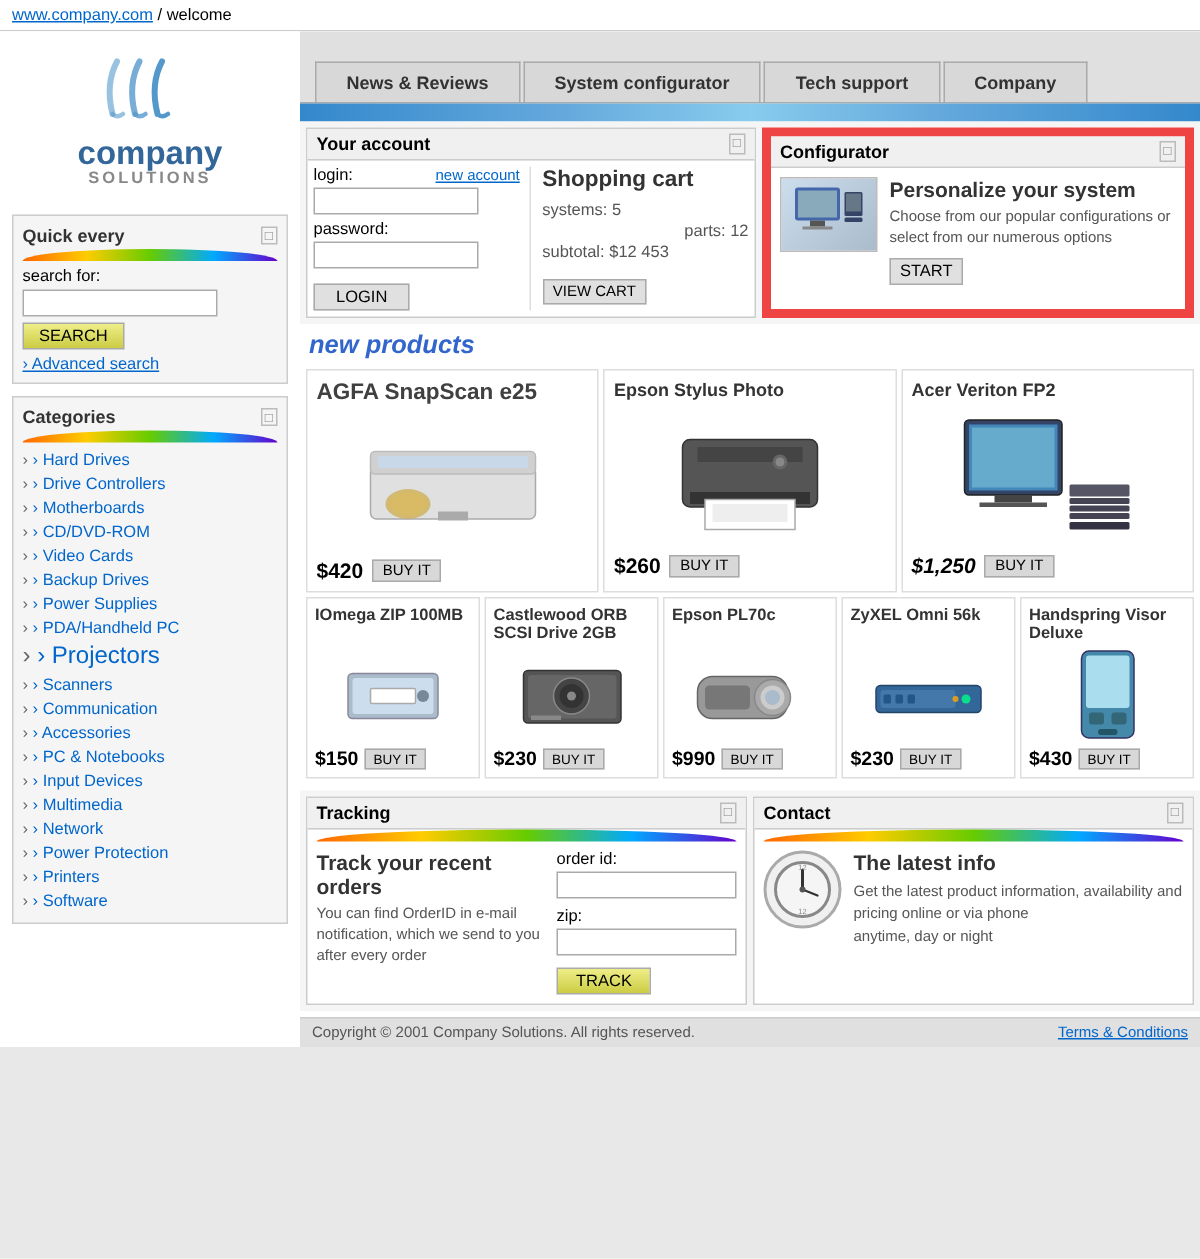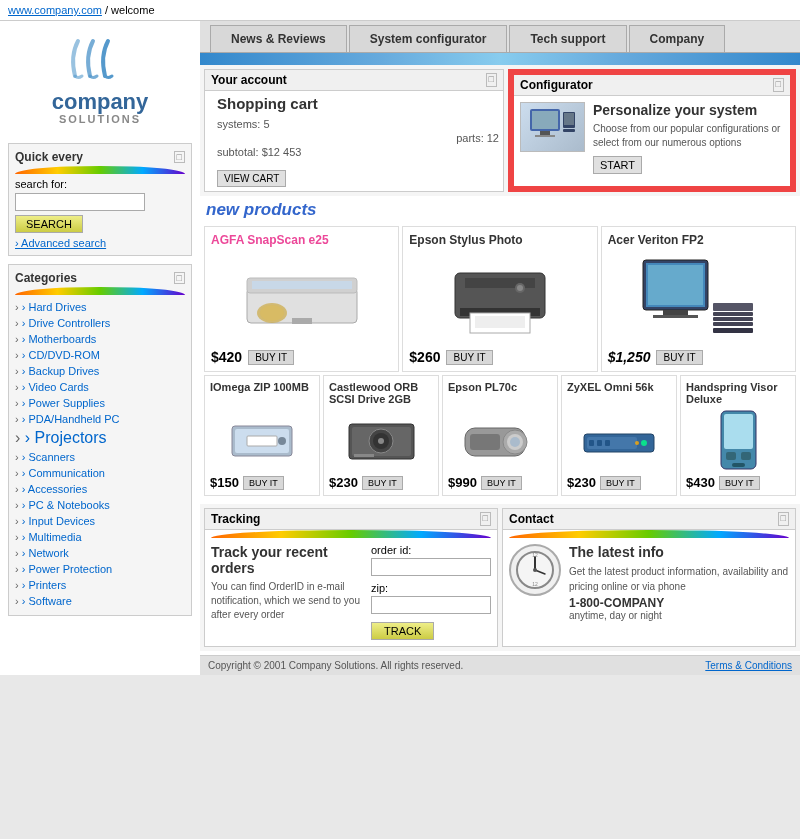--- a/index.html
+++ b/index.html
@@ -30,21 +30,21 @@
     
     #categories { margin: 8px; border: 1px solid #ccc; padding: 6px; background: #f5f5f5; }
     .cat-item { font-size: 11px; color: #0066cc; padding: 2px 0; cursor: pointer; }
     .cat-item::before { content: '› '; color: #666; }
     
     
     #content { flex: 1; padding: 0; background: #fff; }
     
     
     #nav-tabs { display: flex; background: #e0e0e0; border-bottom: 1px solid #aaa; padding: 0 0 0 10px; margin-bottom: 0; }
-    .nav-tab { padding: 6px 20px; font-size: 12px; font-weight: bold; color: #333; cursor: pointer; border: 1px solid #aaa; border-bottom: none; background: #d8d8d8; margin-right: 2px; margin-top: 4px; }
+    .nav-tab { padding: 6px 20px; font-size: 12px; font-weight: bold; color: #333; cursor: pointer; border: 1px solid #aaa; border-bottom: none; background: #d8d8d8; margin-right: 2px; margin-top: 20px; }
     
     
     #banner { height: 30px; background: linear-gradient(to right, #4488cc, #66aadd, #88ccee, #66aadd, #4488cc); margin: 0; }
     
     #account-config-row { display: flex; gap: 4px; padding: 4px; }
     .form-input { width: 120px; height: 18px; border: 1px solid #aaa; padding: 2px; font-size: 11px; }
     .login-btn { background: #d8d8d8; border: 1px solid #aaa; padding: 2px 12px; font-size: 11px; cursor: pointer; margin-top: 4px; }
     .view-cart-btn { background: #d8d8d8; border: 1px solid #aaa; padding: 2px 8px; font-size: 11px; cursor: pointer; margin-top: 6px; }
     
     
@@ -110,22 +110,22 @@
       <div class="box-header">
         <span style="font-weight:bold;font-size:12px;color:#333;">Categories</span>
         <span class="box-expand">□</span>
       </div>
       <div class="arc-line"></div>
       <div id="categories-list">
       <div class="cat-item" style="font-size: 11px; color: rgb(0, 102, 204); padding: 2px 0px; cursor: pointer;">› Hard Drives</div>
           <div class="cat-item" style="font-size: 11px; color: rgb(0, 102, 204); padding: 2px 0px; cursor: pointer;">› Drive Controllers</div>
           <div class="cat-item" style="font-size: 11px; color: rgb(0, 102, 204); padding: 2px 0px; cursor: pointer;">› Motherboards</div>
           <div class="cat-item" style="font-size: 11px; color: rgb(0, 102, 204); padding: 2px 0px; cursor: pointer;">› CD/DVD-ROM</div>
+          <div class="cat-item" style="font-size: 11px; color: rgb(0, 102, 204); padding: 2px 0px; cursor: pointer;">› Video Cards</div>
           <div class="cat-item" style="font-size: 11px; color: rgb(0, 102, 204); padding: 2px 0px; cursor: pointer;">› Backup Drives</div>
-          <div class="cat-item" style="font-size: 11px; color: rgb(0, 102, 204); padding: 2px 0px; cursor: pointer;">› Video Cards</div>
           <div class="cat-item" style="font-size: 11px; color: rgb(0, 102, 204); padding: 2px 0px; cursor: pointer;">› Power Supplies</div>
           <div class="cat-item" style="font-size: 11px; color: rgb(0, 102, 204); padding: 2px 0px; cursor: pointer;">› PDA/Handheld PC</div>
           <div class="cat-item" style="font-size: 16px; color: rgb(0, 102, 204); padding: 2px 0px; cursor: pointer;">› Projectors</div>
           <div class="cat-item" style="font-size: 11px; color: rgb(0, 102, 204); padding: 2px 0px; cursor: pointer;">› Scanners</div>
           <div class="cat-item" style="font-size: 11px; color: rgb(0, 102, 204); padding: 2px 0px; cursor: pointer;">› Communication</div>
           <div class="cat-item" style="font-size: 11px; color: rgb(0, 102, 204); padding: 2px 0px; cursor: pointer;">› Accessories</div>
           <div class="cat-item" style="font-size: 11px; color: rgb(0, 102, 204); padding: 2px 0px; cursor: pointer;">› PC &amp; Notebooks</div>
           <div class="cat-item" style="font-size: 11px; color: rgb(0, 102, 204); padding: 2px 0px; cursor: pointer;">› Input Devices</div>
           <div class="cat-item" style="font-size: 11px; color: rgb(0, 102, 204); padding: 2px 0px; cursor: pointer;">› Multimedia</div>
           <div class="cat-item" style="font-size: 11px; color: rgb(0, 102, 204); padding: 2px 0px; cursor: pointer;">› Network</div>
@@ -149,20 +149,31 @@
 
     <div id="account-config-row" style="display:flex;gap:4px;padding:4px;background:#f5f5f5;">
 
       <div style="flex:0 0 300px;border:1px solid #ccc;background:#fff;">
         <div class="panel-header">
           <span>Your account</span>
           <span class="box-expand">□</span>
         </div>
         <div style="display:flex;padding:4px;">
 
+          <div style="flex:1;padding-right:6px;border-right:1px solid #ddd;">
+            <div style="display:flex;justify-content:space-between;align-items:center;margin-bottom:2px;">
+              <span style="font-size:11px;">login:</span>
+              <a style="font-size:10px;color:#0066cc;">new account</a>
+            </div>
+            <input type="text" style="width: 110px; height: 18px; border: 1px solid rgb(170, 170, 170); margin-bottom: 4px;">
+            <div style="margin-bottom:2px;"><span style="font-size:11px;">password:</span></div>
+            <input type="password" style="width: 110px; height: 18px; border: 1px solid rgb(170, 170, 170); margin-bottom: 6px;">
+            <br>
+            <button class="login-btn" style="background:#e0e0e0;border:1px solid #aaa;padding:2px 14px;font-size:11px;cursor:pointer;">LOGIN</button>
+          </div>
 
           <div style="flex:1;padding-left:8px;">
             <div style="font-size:15px;font-weight:bold;color:#333;margin-bottom:6px;">Shopping cart</div>
             <div style="font-size:11px;color:#555;margin-bottom:2px;">systems: 5</div>
             <div style="font-size:11px;color:#555;margin-bottom:2px;text-align:right;">parts: 12</div>
             <div style="font-size:11px;color:#555;margin-bottom:6px;">subtotal: $12 453</div>
             <button class="view-cart-btn" style="background:#e0e0e0;border:1px solid #aaa;padding:2px 6px;font-size:10px;cursor:pointer;">VIEW CART</button>
           </div>
         </div>
       </div>
@@ -192,21 +203,21 @@
         </div>
       </div>
     </div>
 
     <div id="new-products" style="padding:4px;">
       <div style="font-size:17px;color:#3366cc;font-weight:bold;margin-bottom:6px;padding-left:2px;font-style:italic;">new products</div>
 
       <div style="display:flex;gap:3px;margin-bottom:3px;">
 
         <div class="product-card" style="flex:1;border:1px solid #ddd;padding:6px;">
-          <div style="font-size:12px;font-weight:bold;color:#ec4899;margin-bottom:6px;">AGFA SnapScan e25</div>
+          <div style="font-size:15px;font-weight:bold;color:#404040;margin-bottom:6px;">AGFA SnapScan e25</div>
           <div style="height:90px;display:flex;align-items:center;justify-content:center;margin-bottom:6px;">
             <svg width="120" height="80" viewBox="0 0 120 80">
               <rect x="5" y="30" width="110" height="35" rx="4" fill="#e0e0e0" stroke="#aaa"></rect>
               <rect x="5" y="20" width="110" height="15" rx="3" fill="#d0d0d0" stroke="#bbb"></rect>
               <rect x="10" y="23" width="100" height="8" fill="#c8d8e8"></rect>
               <rect x="50" y="60" width="20" height="6" fill="#aaa"></rect>
               <ellipse cx="30" cy="55" rx="15" ry="10" fill="#ccaa44" opacity="0.7"></ellipse>
               <ellipse cx="30" cy="55" rx="12" ry="8" fill="#ddbb55" opacity="0.5"></ellipse>
             </svg>
           </div>
@@ -385,21 +396,20 @@
               <line x1="20" y1="20" x2="20" y2="7" stroke="#333" stroke-width="2" stroke-linecap="round"></line>
               <line x1="20" y1="20" x2="30" y2="24" stroke="#333" stroke-width="1.5" stroke-linecap="round"></line>
               <circle cx="20" cy="20" r="2" fill="#555"></circle>
               <text x="20" y="36" text-anchor="middle" font-size="5" fill="#888">12</text>
               <text x="20" y="7" text-anchor="middle" font-size="5" fill="#888">12</text>
             </svg>
           </div>
           <div>
             <div style="font-size:14px;font-weight:bold;color:#333;margin-bottom:4px;">The latest info</div>
             <div style="font-size:10px;color:#555;line-height:1.5;margin-bottom:2px;">Get the latest product information, availability and pricing online or via phone</div>
-            <div style="font-size:12px;font-weight:bold;color:#333;">1-800-COMPANY</div>
             <div style="font-size:10px;color:#555;">anytime, day or night</div>
           </div>
         </div>
       </div>
     </div>
 
     <div id="footer" style="background:#e0e0e0;padding:4px 8px;font-size:10px;color:#555;display:flex;justify-content:space-between;border-top:1px solid #ccc;margin-top:4px;">
       <span>Copyright © 2001 Company Solutions. All rights reserved.</span>
       <a style="font-size:10px;color:#0066cc;">Terms &amp; Conditions</a>
     </div>

